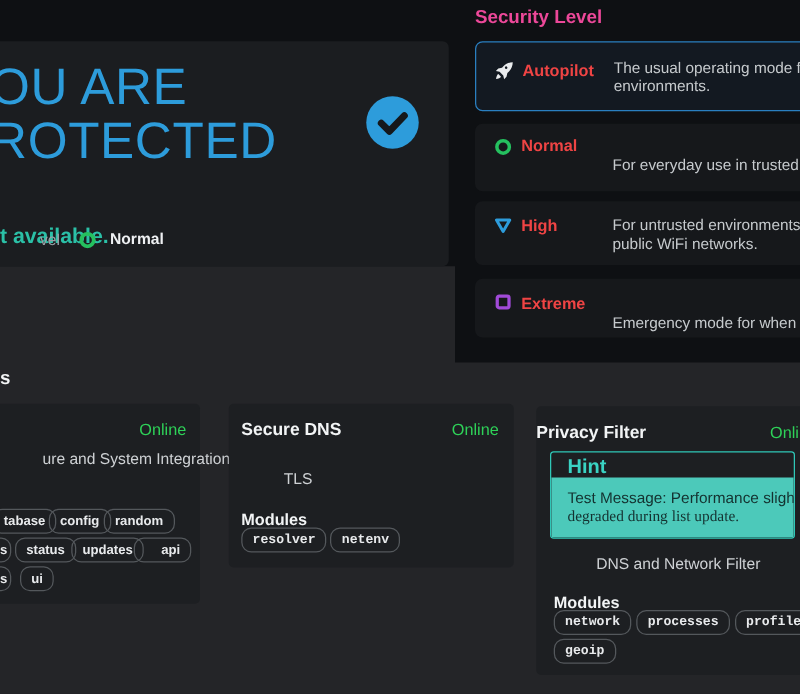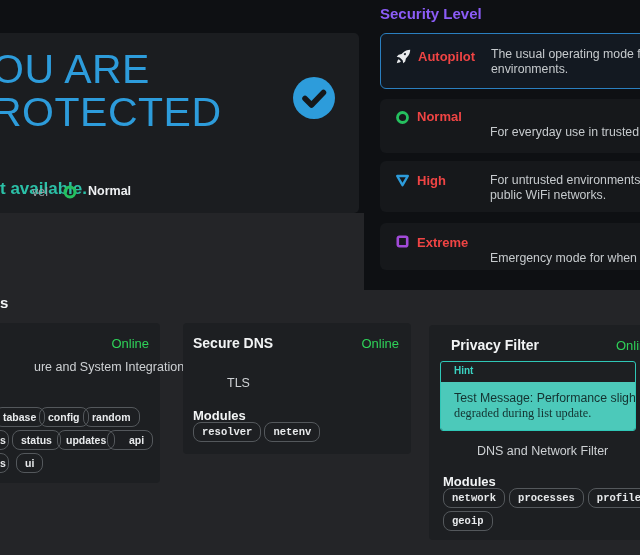--- a/index.html
+++ b/index.html
@@ -10,21 +10,21 @@
   .panel{position:absolute;background:#0e1013;}
   
   .hero-card{position:absolute;left:-184px;top:33px;width:543px;height:180px;
              background:#1b1d20;border-radius:5px;}
   .hero-title{position:absolute;left:176px;top:15px;color:#2d9cdb;
               font-size:41px;line-height:43px;font-weight:400;letter-spacing:.5px;white-space:nowrap;}
   .hero-sub{position:absolute;left:184px;top:146px;color:#2bc0a7;font-size:17px;font-weight:700;}
   .hero-status-label{position:absolute;left:184px;top:152px;color:#9aa0a6;font-size:12.5px;padding-left:32px;}
   .hero-status-value{position:absolute;left:272px;top:151px;color:#eef0f2;font-size:12.5px;font-weight:600;}
   
-  .sec-title{position:absolute;left:380px;top:5px;color:#8b5cf6;font-size:15px;font-weight:700;}
+  .sec-title{position:absolute;left:380px;top:5px;color:#ec4899;font-size:15px;font-weight:700;}
   .sec-card{position:absolute;left:380px;width:292px;background:#16181b;border-radius:6px;}
   .sec-card.selected{background:#131921;border:1.5px solid #2a7fc0;}
   .sec-icon{position:absolute;left:15px;width:15px;height:15px;}
   .sec-label{position:absolute;left:37px;color:#ef4444;font-size:13px;font-weight:700;white-space:nowrap;}
   .sec-desc{position:absolute;left:110px;color:#c6cacd;font-size:12.3px;white-space:nowrap;}
   
   .subs-header{position:absolute;left:0;top:294px;color:#f3f5f6;font-size:15px;font-weight:700;}
   .sub-card{position:absolute;background:#1d1f22;border-radius:4px;}
   .card-title{position:absolute;color:#f2f4f5;font-size:14px;font-weight:700;white-space:nowrap;}
   .online{position:absolute;color:#2ed158;font-size:13px;white-space:nowrap;}
@@ -33,21 +33,21 @@
   .pill{display:inline-block;box-sizing:border-box;height:20px;line-height:18px;padding:0 8px;
         border:1px solid #54585c;border-radius:8px;color:#e8eaec;
         font-size:10.5px;font-weight:700;white-space:nowrap;}
   .pill-abs{position:absolute;}
   .pill-cut{padding:0 2px 0 13px;}
   .tag-row{position:absolute;display:flex;gap:4px;font-family:Liberation Mono, monospace;}
   
   .hint-box{position:absolute;left:11px;top:36px;width:196px;height:70px;box-sizing:border-box;
             border:1px solid #2fc7b7;border-radius:3px;overflow:hidden;}
   .hint-head{position:absolute;left:0;top:0;right:0;height:20px;}
-  .hint-label{position:absolute;left:13px;top:3px;color:#3ad3c3;font-size:10px;font-weight:700;}
+  .hint-label{position:absolute;left:13px;top:3px;color:#3ad3c3;font-size:16px;font-weight:700;}
   .hint-body{position:absolute;left:0;top:20px;right:0;bottom:0;background:#4cc9ba;}
   .hint-line{position:absolute;left:13px;color:#143230;font-size:12.3px;font-weight:500;white-space:nowrap;}
 </style>
 </head>
 <body>
 
 <div id="screen">
 
   <div class="panel" style="left:0;top:0;width:364px;height:213px;"></div>
   <div class="panel" style="left:364px;top:0;width:276px;height:290px;"></div>
@@ -127,21 +127,21 @@
     <div class="online" style="right:12px;top:13px;">Online</div>
     <div class="card-desc" style="left:10px;top:53px;">TLS</div>
     <div class="modules-h" style="left:10px;top:85px;">Modules</div>
     <div class="tag-row" style="left:10px;top:99px;gap:3px;">
       <span class="pill">resolver</span>
       <span class="pill">netenv</span>
     </div>
   </div>
 
   <div class="sub-card" style="left:429px;top:325px;width:231px;height:215px;">
-    <div class="card-title" style="left:22px;top:12px;">Privacy Filter</div>
+    <div class="card-title" style="left:0;top:12px;">Privacy Filter</div>
     <div class="online" style="left:187px;top:13px;">Online</div>
     <div class="hint-box">
       <div class="hint-head">
         <span class="hint-label">Hint</span>
       </div>
       <div class="hint-body">
         <div class="hint-line" style="top:9px;">Test Message: Performance slightly</div>
         <div class="hint-line" style="top:24px;font-family:Liberation Serif, serif;">degraded during list update.</div>
       </div>
     </div>

